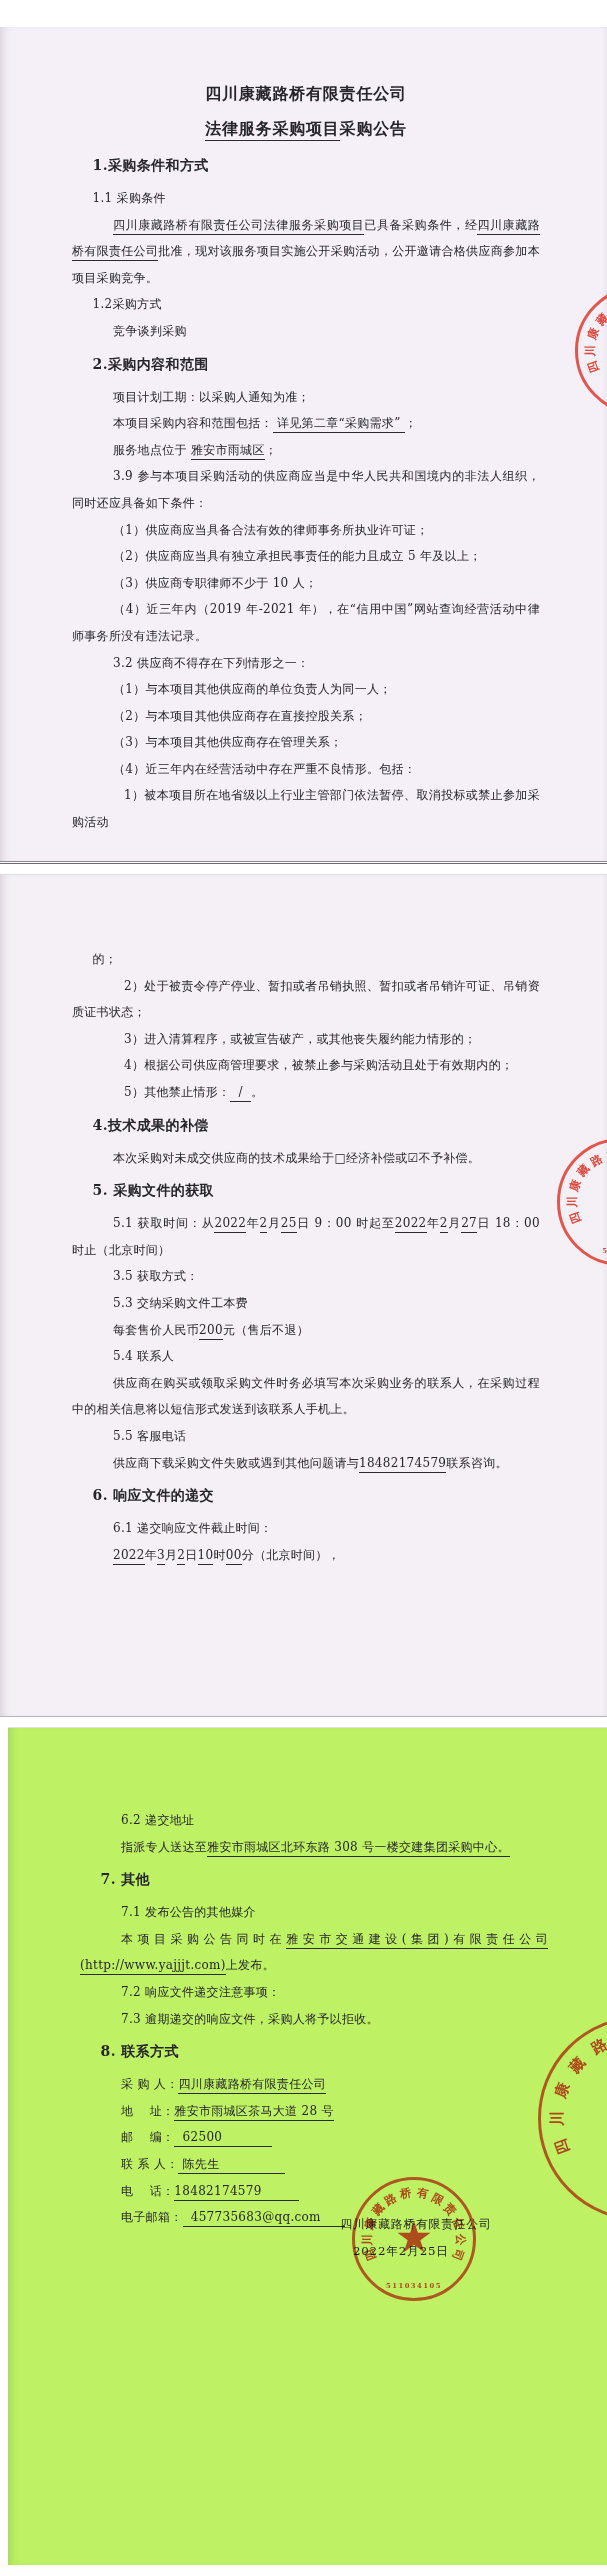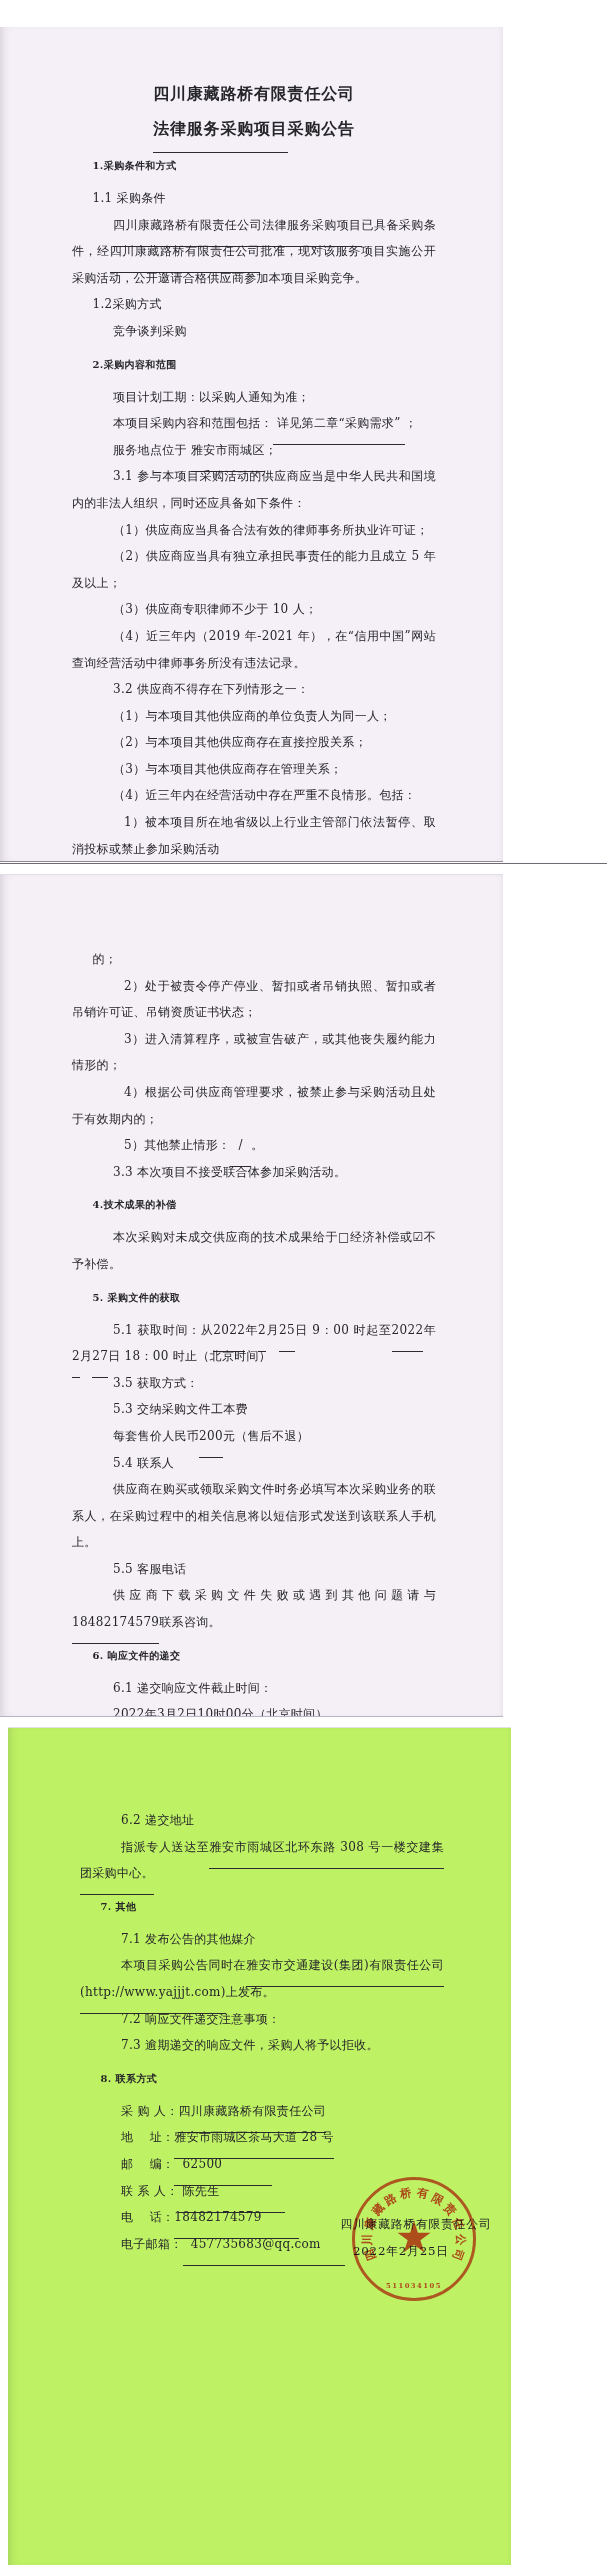--- a/index.html
+++ b/index.html
@@ -1,34 +1,34 @@
 <!DOCTYPE html>
 <html style="font-size:12px"><head>
 <meta charset="utf-8">
 <style>
   html,body{margin:0;padding:0;background:#ffffff;}
   .canvas{position:relative;width:607px;height:2576px;background:#ffffff;overflow:hidden;
           font-family:"DejaVu Serif","Liberation Serif",serif;color:#26262a;}
-  .page{position:absolute;left:0;width:503px;background:#f5eff7;overflow:hidden;
+  .page{position:absolute;left:0;width:607px;background:#f5eff7;overflow:hidden;
         box-sizing:border-box;box-shadow:inset 7.6px 0 10.6px -7.6px rgba(40,30,50,.22), inset -4.6px 0 7.6px -6px rgba(40,30,50,.12);}
   .page-1{top:27px;height:835px;border-bottom:1.5px solid #8f8b94;}
   .page-2{top:874px;height:843px;background:#f5eff6;border-top:0.8px solid #e2dde6;border-bottom:1.5px solid #b9b4bf;}
   .page-3{top:1727px;height:838px;background:#bef264;border-top:0.8px solid #e4dfe8;margin-left:8px;}
   .content{position:relative;padding:0 67px 0 72px;box-sizing:border-box;}
   .page-1 .content{padding-top:49px;}
   .page-2 .content{padding-top:71px;}
   .page-3 .content{padding-top:79px;}
   .blk{white-space:pre-wrap;text-align:justify;font-size:12px;line-height:26.6px;
        letter-spacing:0.3px;}
   .t1{font-weight:bold;font-size:16px;line-height:35px;text-align:center;letter-spacing:0.8px;}
-  .h{font-weight:bold;font-size:10px;line-height:39px;margin-left:20.5px;letter-spacing:0.4px;}
+  .h{font-weight:bold;font-size:14px;line-height:39px;margin-left:20.5px;letter-spacing:0.4px;}
   .p0{text-indent:20.5px;}
   .p1{text-indent:41px;}
   .p2{text-indent:52px;}
-  .u{border-bottom:0.9px solid #2c2c30;padding-bottom:14px;}
+  .u{border-bottom:0.9px solid #2c2c30;padding-bottom:2px;}
   
   .seal{position:absolute;border-radius:50%;mix-blend-mode:multiply;pointer-events:none;}
   .seal .ring{position:absolute;inset:0;border-radius:50%;border:3px solid rgba(228,57,42,.82);}
   .seal .star{position:absolute;left:50%;top:50%;transform:translate(-50%,-54%);
               color:rgba(228,57,42,.88);}
   .seal .arc-ch{position:absolute;font-weight:bold;color:rgba(228,57,42,.9);
                 font-family:"DejaVu Serif",serif;}
   .seal .serial{position:absolute;left:0;right:0;bottom:11.4px;text-align:center;
                 color:rgba(228,57,42,.9);font-size:6.8px;letter-spacing:1.5px;font-weight:bold;}
   .seal-overlay{position:absolute;color:#1f1f22;font-size:11.8px;letter-spacing:0.8px;
@@ -48,21 +48,21 @@
         <div class="blk t1"><span class="u">法律服务采购项目</span><span>采购公告</span></div>
         <div class="blk h"><span>1.采购条件和方式</span></div>
         <div class="blk p0"><span>1.1 采购条件</span></div>
         <div class="blk p1"><span class="u">四川康藏路桥有限责任公司法律服务采购项目</span><span>已具备采购条件，经</span><span class="u">四川康藏路桥有限责任公司</span><span>批准，现对该服务项目实施公开采购活动，公开邀请合格供应商参加本项目采购竞争。</span></div>
         <div class="blk p0"><span>1.2采购方式</span></div>
         <div class="blk p1"><span>竞争谈判采购</span></div>
         <div class="blk h"><span>2.采购内容和范围</span></div>
         <div class="blk p1"><span>项目计划工期：以采购人通知为准；</span></div>
         <div class="blk p1"><span>本项目采购内容和范围包括：</span><span class="u"> 详见第二章“采购需求” </span><span>；</span></div>
         <div class="blk p1"><span>服务地点位于 </span><span class="u">雅安市雨城区</span><span>；</span></div>
-        <div class="blk p1"><span>3.1 参与本项目采购活动的供应商应当是中华人民共和国境内的非法人组织，同时还应具备如下条件：</span></div>
+        <div class="blk p1"><span>3.9 参与本项目采购活动的供应商应当是中华人民共和国境内的非法人组织，同时还应具备如下条件：</span></div>
         <div class="blk p1"><span>（1）供应商应当具备合法有效的律师事务所执业许可证；</span></div>
         <div class="blk p1"><span>（2）供应商应当具有独立承担民事责任的能力且成立 5 年及以上；</span></div>
         <div class="blk p1"><span>（3）供应商专职律师不少于 10 人；</span></div>
         <div class="blk p1"><span>（4）近三年内（2019 年-2021 年），在“信用中国”网站查询经营活动中律师事务所没有违法记录。</span></div>
         <div class="blk p1"><span>3.2 供应商不得存在下列情形之一：</span></div>
         <div class="blk p1"><span>（1）与本项目其他供应商的单位负责人为同一人；</span></div>
         <div class="blk p1"><span>（2）与本项目其他供应商存在直接控股关系；</span></div>
         <div class="blk p1"><span>（3）与本项目其他供应商存在管理关系；</span></div>
         <div class="blk p1"><span>（4）近三年内在经营活动中存在严重不良情形。包括：</span></div>
         <div class="blk p2"><span>1）被本项目所在地省级以上行业主管部门依法暂停、取消投标或禁止参加采购活动</span></div>
@@ -79,21 +79,20 @@
 
   <div class="white-band" style="top:863px;height:11.4px;border-top:0.8px solid #6f6a74;"></div>
 
   <div class="page page-2">
     <div class="content">
         <div class="blk p0"><span>的；</span></div>
         <div class="blk p2"><span>2）处于被责令停产停业、暂扣或者吊销执照、暂扣或者吊销许可证、吊销资质证书状态；</span></div>
         <div class="blk p2"><span>3）进入清算程序，或被宣告破产，或其他丧失履约能力情形的；</span></div>
         <div class="blk p2"><span>4）根据公司供应商管理要求，被禁止参与采购活动且处于有效期内的；</span></div>
         <div class="blk p2"><span>5）其他禁止情形：</span><span class="u">  /  </span><span>。</span></div>
-        <div class="blk p1"><span>3.3 本次项目不接受联合体参加采购活动。</span></div>
         <div class="blk h"><span>4.技术成果的补偿</span></div>
         <div class="blk p1"><span>本次采购对未成交供应商的技术成果给于□经济补偿或☑不予补偿。</span></div>
         <div class="blk h"><span>5. 采购文件的获取</span></div>
         <div class="blk p1"><span>5.1 获取时间：从</span><span class="u">2022</span><span>年</span><span class="u">2</span><span>月</span><span class="u">25</span><span>日 9：00 时起至</span><span class="u">2022</span><span>年</span><span class="u">2</span><span>月</span><span class="u">27</span><span>日 18：00 时止（北京时间）</span></div>
         <div class="blk p1"><span>3.5 获取方式：</span></div>
         <div class="blk p1"><span>5.3 交纳采购文件工本费</span></div>
         <div class="blk p1"><span>每套售价人民币</span><span class="u">200</span><span>元（售后不退）</span></div>
         <div class="blk p1"><span>5.4 联系人</span></div>
         <div class="blk p1"><span>供应商在购买或领取采购文件时务必填写本次采购业务的联系人，在采购过程中的相关信息将以短信形式发送到该联系人手机上。</span></div>
         <div class="blk p1"><span>5.5 客服电话</span></div>

